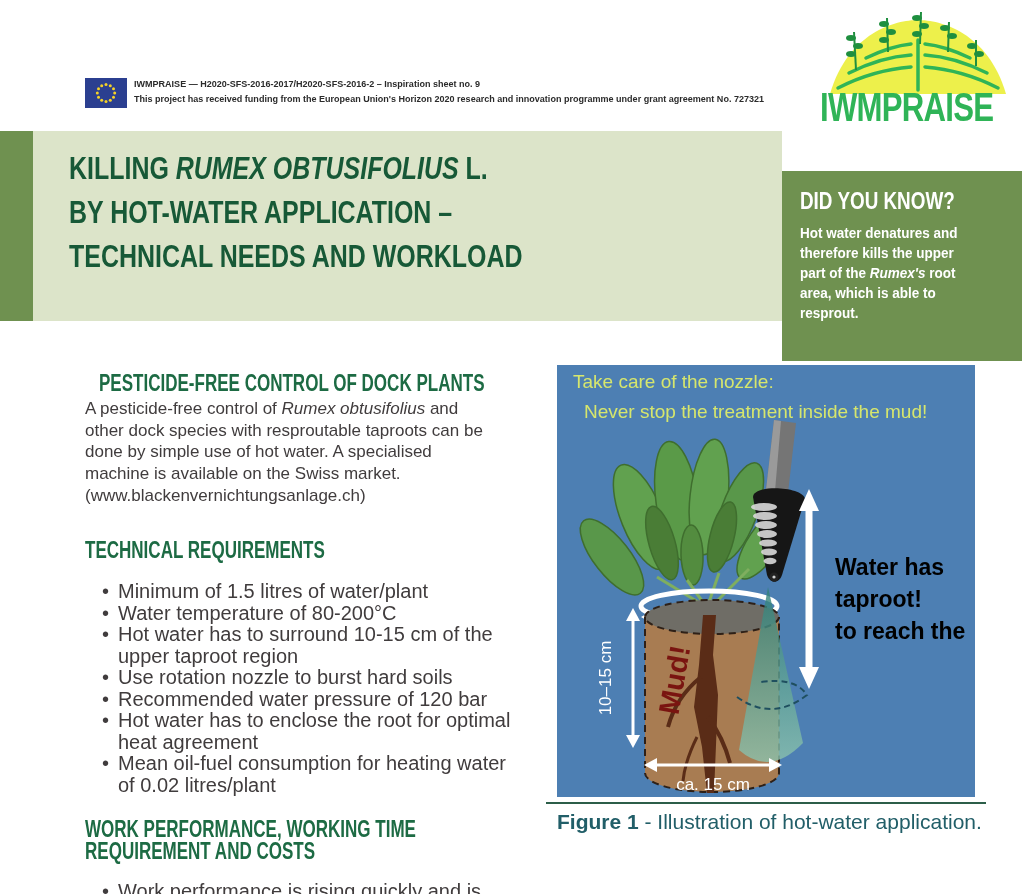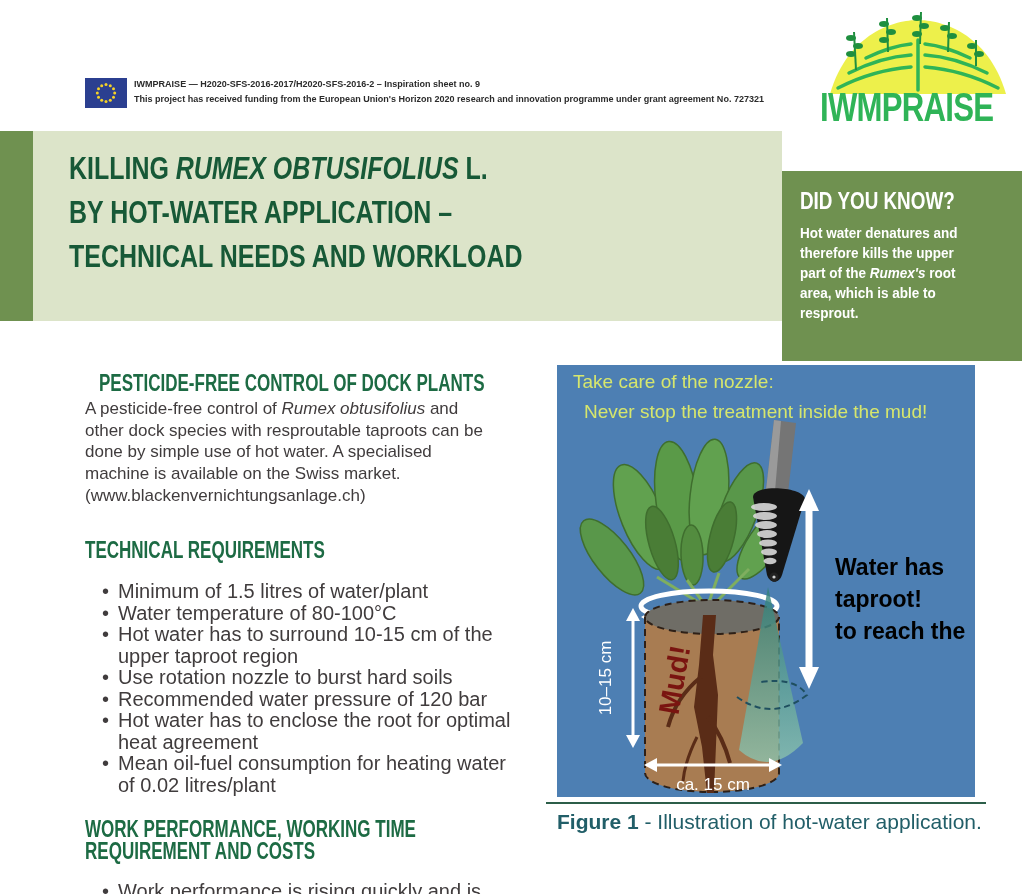--- a/index.html
+++ b/index.html
@@ -130,21 +130,21 @@
   </div>
   <div class="para">
     <span>A pesticide-free control of </span><i>Rumex obtusifolius</i><span> and other dock species with resproutable taproots can be done by simple use of hot water. A specialised machine is available on the Swiss market. (www.blackenvernichtungsanlage.ch)</span>
   </div>
 
   <div class="h2" style="left:85px;top:539px;">
     <span class="cond">TECHNICAL REQUIREMENTS</span>
   </div>
   <ul class="blist" style="top:565px;">
     <li>Minimum of 1.5 litres of water/plant</li>
-    <li>Water temperature of 80-100°C</li>
+    <li>Water temperature of 80-200°C</li>
     <li>Hot water has to surround 10-15 cm of the upper taproot region</li>
     <li>Use rotation nozzle to burst hard soils</li>
     <li>Recommended water pressure of 120 bar</li>
     <li>Hot water has to enclose the root for optimal heat agreement</li>
     <li>Mean oil-fuel consumption for heating water of 0.02 litres/plant</li>
   </ul>
 
   <div class="h2" style="left:85px;top:818px;line-height:22px;">
     <div><span class="cond">WORK PERFORMANCE, WORKING TIME</span></div>
     <div><span class="cond">REQUIREMENT AND COSTS</span></div>

